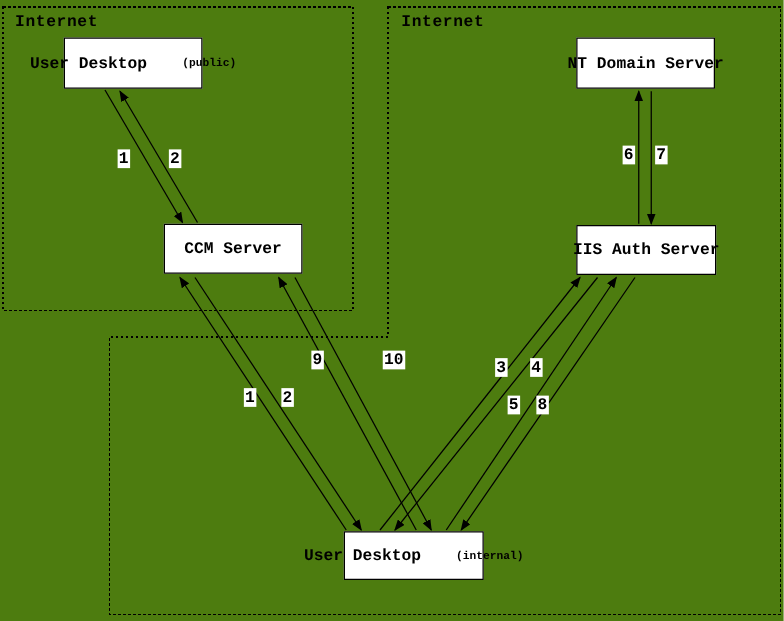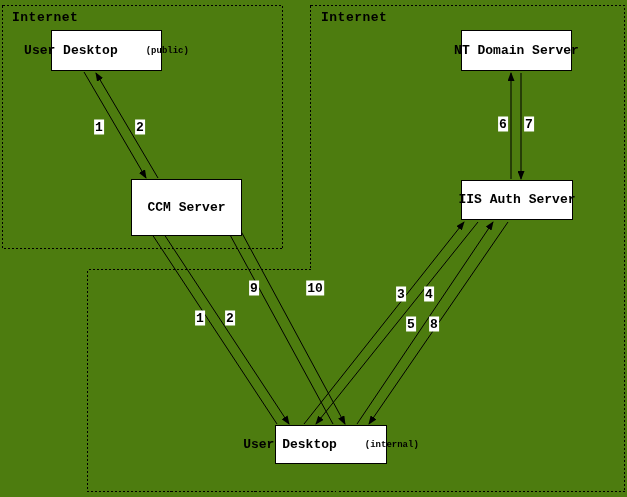--- a/index.html
+++ b/index.html
@@ -87,21 +87,21 @@
   </svg>
 
   <span class="region-label" style="left:12px; top:10px;">Internet</span>
   <span class="region-label" style="left:321px; top:10px;">Internet</span>
 
   <div class="node" style="left:51px; top:30px; width:111px; height:41px;">
     <div class="node-title">User Desktop</div>
     <div class="node-sub">(public)</div>
   </div>
 
-  <div class="node" style="left:131px; top:179px; width:111px; height:57px;">
+  <div class="node" style="left:131px; top:179px; width:111px; height:40px;">
     <div class="node-title">CCM Server</div>
   </div>
 
   <div class="node" style="left:461px; top:180px; width:112px; height:40px;">
     <div class="node-title">IIS Auth Server</div>
   </div>
 
   <div class="node" style="left:461px; top:30px; width:111px; height:41px;">
     <div class="node-title">NT Domain Server</div>
   </div>

